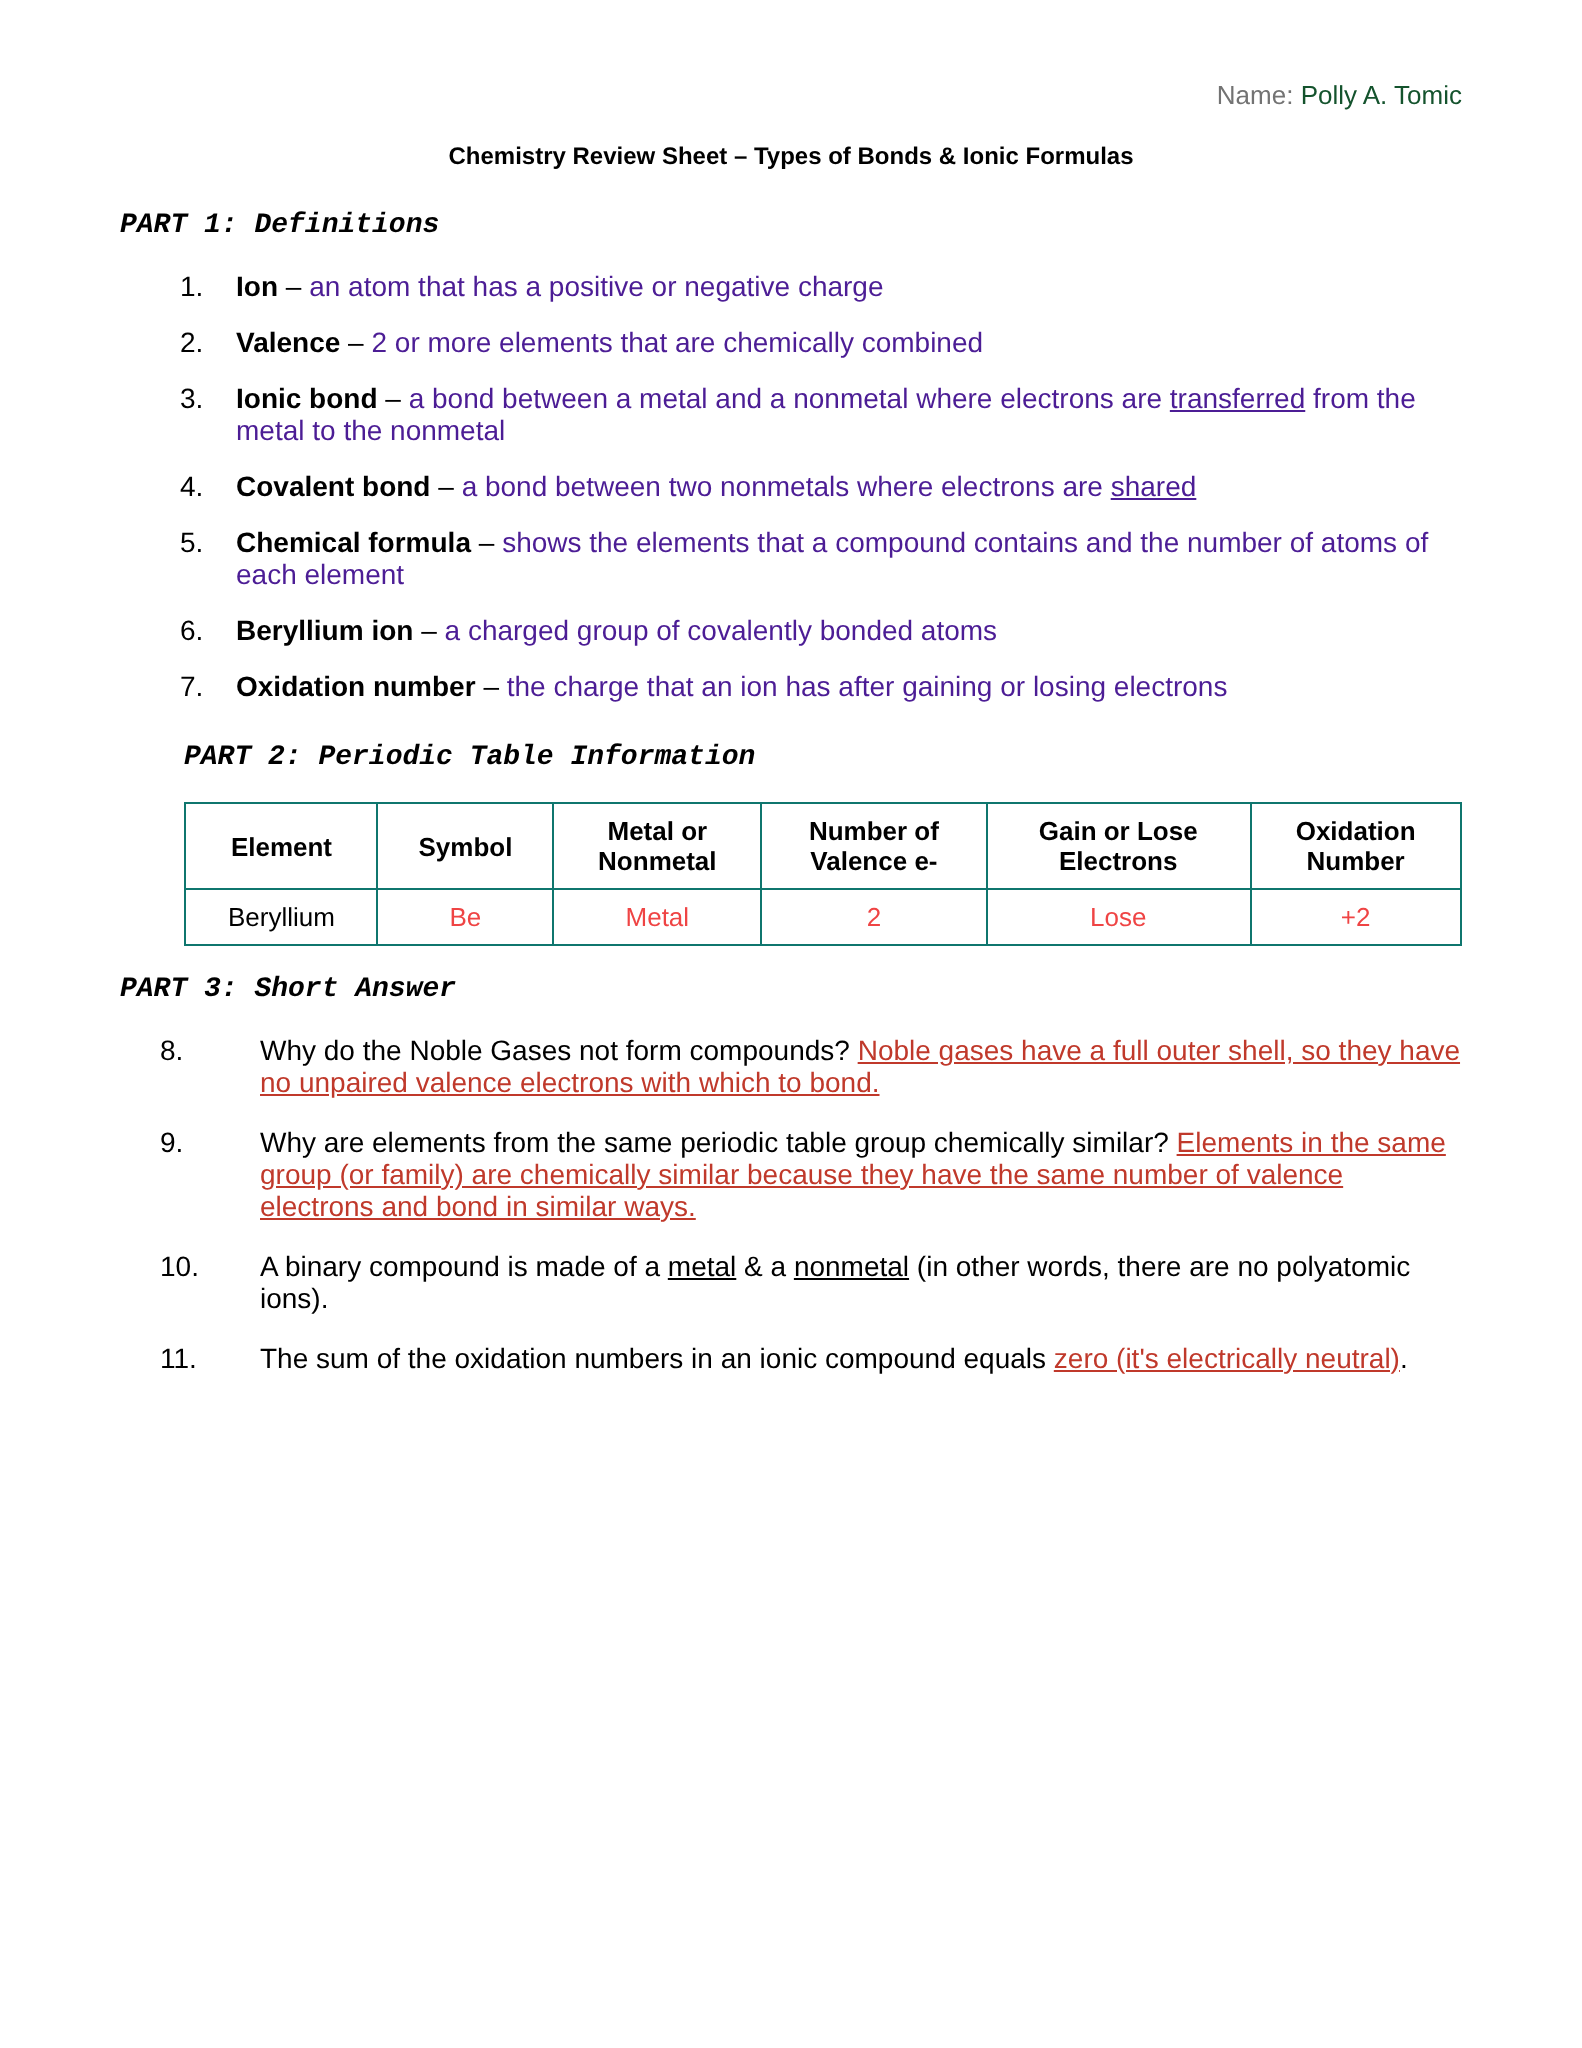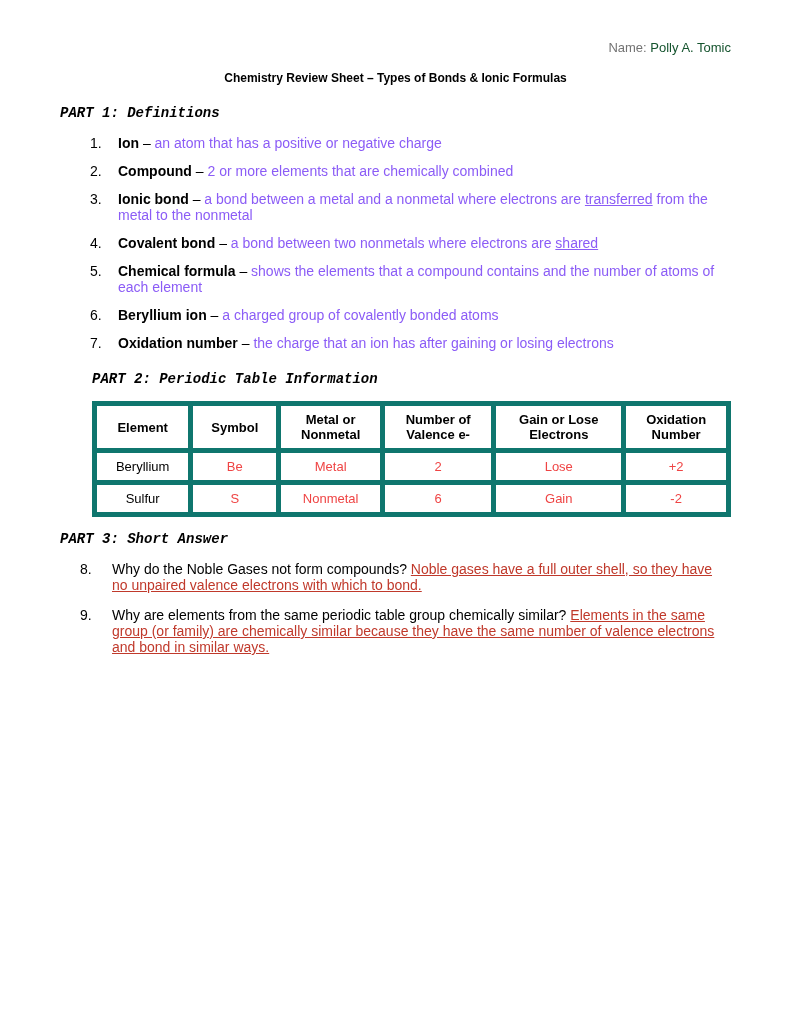--- a/index.html
+++ b/index.html
@@ -51,33 +51,33 @@
       min-width: 28px;
       font-weight: normal;
     }
     .def-text {
       flex: 1;
     }
     .def-term {
       font-weight: bold;
     }
     .def-answer {
-      color: #8b5cf6;
+      color: #4c1d95;
     }
     .def-answer.underline {
       text-decoration: underline;
     }
     .periodic-table {
       width: 100%;
       border-collapse: collapse;
       margin-bottom: 14px;
       font-size: 13px;
     }
     .periodic-table th, .periodic-table td {
-      border: 5px solid #0f766e;
+      border: 1px solid #0f766e;
       padding: 6px 8px;
       text-align: center;
     }
     .periodic-table th {
       font-weight: bold;
       background: #fff;
     }
     .periodic-table td.red {
       color: #ef4444;
     }
@@ -90,20 +90,21 @@
       margin-bottom: 14px;
       display: flex;
       align-items: flex-start;
     }
     .sa-num {
       min-width: 32px;
       font-weight: normal;
     }
     .sa-text {
       flex: 1;
+      margin-left: 18px;
     }
     .sa-answer {
       color: #c0392b;
       text-decoration: underline;
     }
   </style>
 </head>
 <body>
 
 <div class="name-line">
@@ -122,21 +123,21 @@
     <span class="def-text">
       <span class="def-term">Ion</span>
       <span> – </span>
       <span class="def-answer">an atom that has a positive or negative charge</span>
     </span>
   </li>
 
   <li>
     <span class="def-num">2.</span>
     <span class="def-text">
-      <span class="def-term">Compound</span>
+      <span class="def-term">Valence</span>
       <span> – </span>
       <span class="def-answer">2 or more elements that are chemically combined</span>
     </span>
   </li>
 
   <li>
     <span class="def-num">3.</span>
     <span class="def-text">
       <span class="def-term">Ionic bond</span>
       <span> – </span>
@@ -196,28 +197,20 @@
     </thead>
     <tbody>
       <tr>
         <td>Beryllium</td>
         <td class="red">Be</td>
         <td class="red">Metal</td>
         <td class="red">2</td>
         <td class="red">Lose</td>
         <td class="red">+2</td>
       </tr>
-      <tr>
-        <td>Sulfur</td>
-        <td class="red">S</td>
-        <td class="red">Nonmetal</td>
-        <td class="red">6</td>
-        <td class="red">Gain</td>
-        <td class="red">-2</td>
-      </tr>
     </tbody>
   </table>
 </div>
 
 <div class="part-title">PART 3: Short Answer</div>
 
 <ul class="short-answer-list">
 
   <li>
     <span class="sa-num">8.</span>
@@ -226,14 +219,26 @@
     </span>
   </li>
 
   <li>
     <span class="sa-num">9.</span>
     <span class="sa-text">
       <span>Why are elements from the same periodic table group chemically similar? </span><span class="sa-answer">Elements in the same group (or family) are chemically similar because they have the same number of valence electrons and bond in similar ways.</span>
     </span>
   </li>
 
-
+  <li>
+    <span class="sa-num">10.</span>
+    <span class="sa-text">
+      <span>A binary compound is made of a </span><span style="text-decoration:underline;">metal</span><span> &amp; a </span><span style="text-decoration:underline;">nonmetal</span><span> (in other words, there are no polyatomic ions).</span>
+    </span>
+  </li>
+
+  <li>
+    <span class="sa-num">11.</span>
+    <span class="sa-text">
+      <span>The sum of the oxidation numbers in an ionic compound equals </span><span class="sa-answer">zero (it's electrically neutral)</span><span>.</span>
+    </span>
+  </li>
 </ul>
 
 </body></html>

